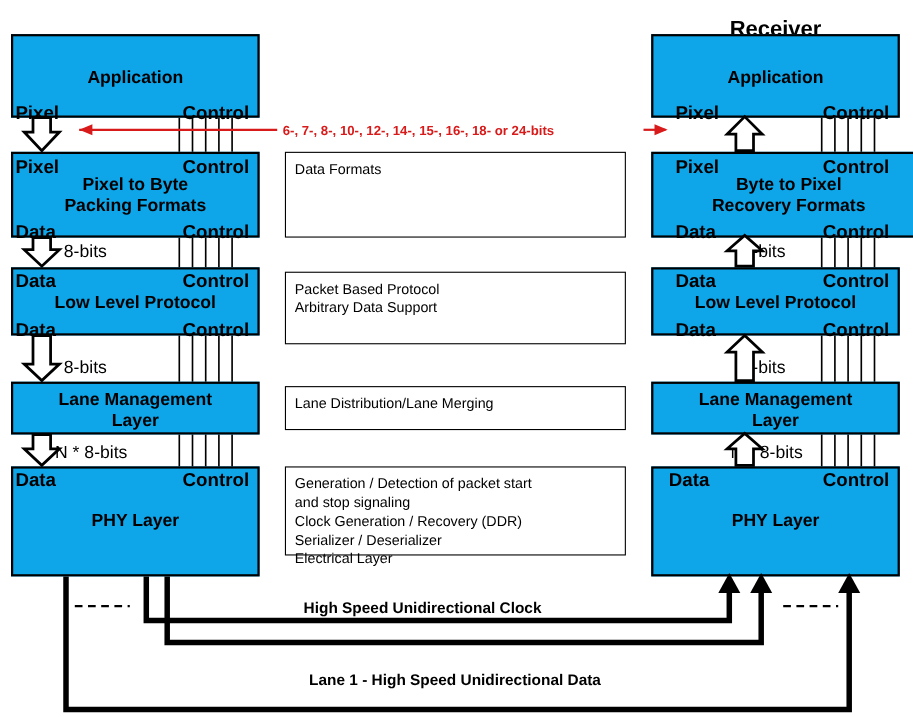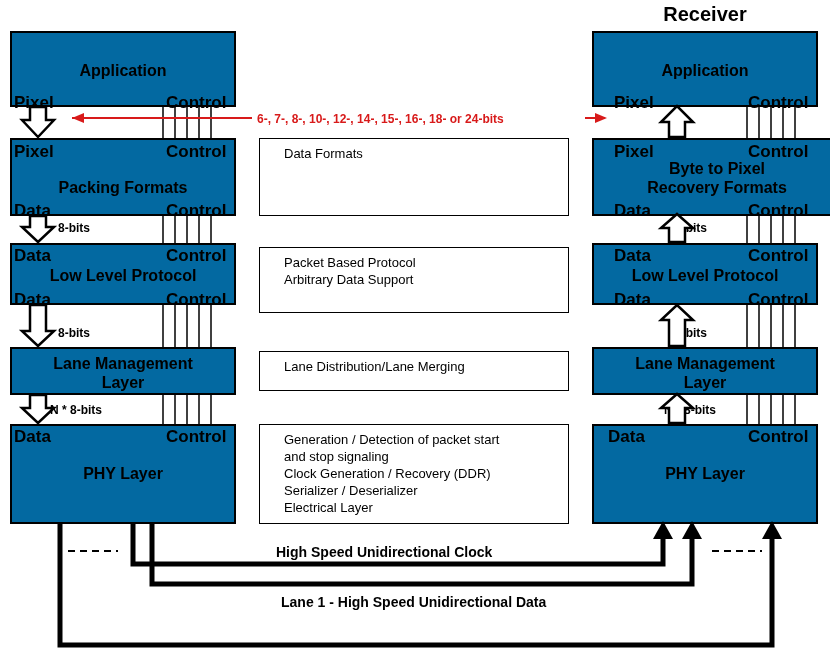--- a/index.html
+++ b/index.html
@@ -12,49 +12,49 @@
     overflow:hidden;
   }
   .stage{position:absolute;left:0;top:0;width:830px;height:652px;}
   .abs{position:absolute;}
   .col-title{
     font-size:20px;font-weight:bold;text-align:center;
   }
   .box{
     position:absolute;
     border:2px solid #000;
-    background:#0369a1;
+    background:#0ea5e9;
     box-sizing:border-box;
   }
   .box-title{
     position:absolute;
     left:0;right:0;
     text-align:center;
     font-size:16px;
     font-weight:bold;
     line-height:19px;
   }
   .port{
     position:absolute;
     font-size:17px;
     font-weight:bold;
   }
   .mid-box{
     position:absolute;
     border:1px solid #000;
     background:#fff;
     box-sizing:border-box;
-    padding:6px 24px;
+    padding:6px 8px;
     font-size:13px;
     line-height:17px;
   }
   .lbl{
     position:absolute;
-    font-size:12px;
-    font-weight:bold;
+    font-size:16px;
+    font-weight:normal;
     white-space:nowrap;
   }
   .lbl-r{
     position:absolute;
     font-size:12px;
     font-weight:bold;
     color:#d81a1a;
     white-space:nowrap;
   }
   .big-lbl{
@@ -64,29 +64,30 @@
     white-space:nowrap;
   }
   svg.overlay{position:absolute;left:0;top:0;width:830px;height:652px;}
 </style>
 </head>
 <body>
 
 <div class="stage">
 
   <div class="col-title abs" style="left:10px;top:3px;width:230px;margin-top:48px;">Transmitter</div>
-  <div class="col-title abs" style="left:592px;top:3px;width:226px;">Receiver</div>
+  <div class="col-title abs" style="left:592px;top:16px;width:226px;">Receiver</div>
 
   <div class="box" style="left:10px;top:31px;width:226px;height:76px;">
     <div class="box-title" style="top:28px;">Application</div>
   </div>
   <div class="port" style="left:14px;top:93px;">Pixel</div>
   <div class="port" style="left:166px;top:93px;">Control</div>
 
   <div class="box" style="left:10px;top:138px;width:226px;height:78px;">
+    <div class="box-title" style="top:19px;">Pixel to Byte</div>
     <div class="box-title" style="top:38px;">Packing Formats</div>
   </div>
   <div class="port" style="left:14px;top:142px;">Pixel</div>
   <div class="port" style="left:166px;top:142px;">Control</div>
   <div class="port" style="left:14px;top:201px;">Data</div>
   <div class="port" style="left:166px;top:201px;">Control</div>
 
   <div class="box" style="left:10px;top:243px;width:226px;height:62px;">
     <div class="box-title" style="top:21px;">Low Level Protocol</div>
   </div>
@@ -146,40 +147,40 @@
 
   <div class="mid-box" style="left:259px;top:247px;width:310px;height:66px;">
     <div>Packet Based Protocol</div>
     <div>Arbitrary Data Support</div>
   </div>
 
   <div class="mid-box" style="left:259px;top:351px;width:310px;height:40px;">
     <div>Lane Distribution/Lane Merging</div>
   </div>
 
-  <div class="mid-box" style="left:259px;top:424px;width:310px;height:100px;">
+  <div class="mid-box" style="left:259px;top:424px;width:310px;height:81px;">
     <div>Generation / Detection of packet start</div>
     <div>and stop signaling</div>
     <div>Clock Generation / Recovery (DDR)</div>
     <div>Serializer / Deserializer</div>
     <div>Electrical Layer</div>
   </div>
 
   <div class="lbl-r" style="left:257px;top:112px;">6-, 7-, 8-, 10-, 12-, 14-, 15-, 16-, 18- or 24-bits</div>
 
   <div class="lbl" style="left:58px;top:221px;">8-bits</div>
   <div class="lbl" style="left:58px;top:326px;">8-bits</div>
   <div class="lbl" style="left:50px;top:403px;">N * 8-bits</div>
 
   <div class="lbl" style="left:675px;top:221px;">8-bits</div>
   <div class="lbl" style="left:675px;top:326px;">8-bits</div>
   <div class="lbl" style="left:664px;top:403px;">N * 8-bits</div>
 
   <div class="big-lbl" style="left:276px;top:544px;">High Speed Unidirectional Clock</div>
-  <div class="big-lbl" style="left:233px;top:594px;padding-left:48px;">Lane 1 - High Speed Unidirectional Data</div>
+  <div class="big-lbl" style="left:233px;top:610px;padding-left:48px;">Lane 1 - High Speed Unidirectional Data</div>
 
   <svg class="overlay">
 
     <g>
       <path d="M30,107 L30,120 L22,120 L38,137 L54,120 L46,120 L46,107 Z" fill="#ffffff" stroke="#000000" stroke-width="2.5"></path>
     </g>
 
     <g>
       <path d="M30,216 L30,227 L22,227 L38,242 L54,227 L46,227 L46,216 Z" fill="#ffffff" stroke="#000000" stroke-width="2.5"></path>
     </g>

